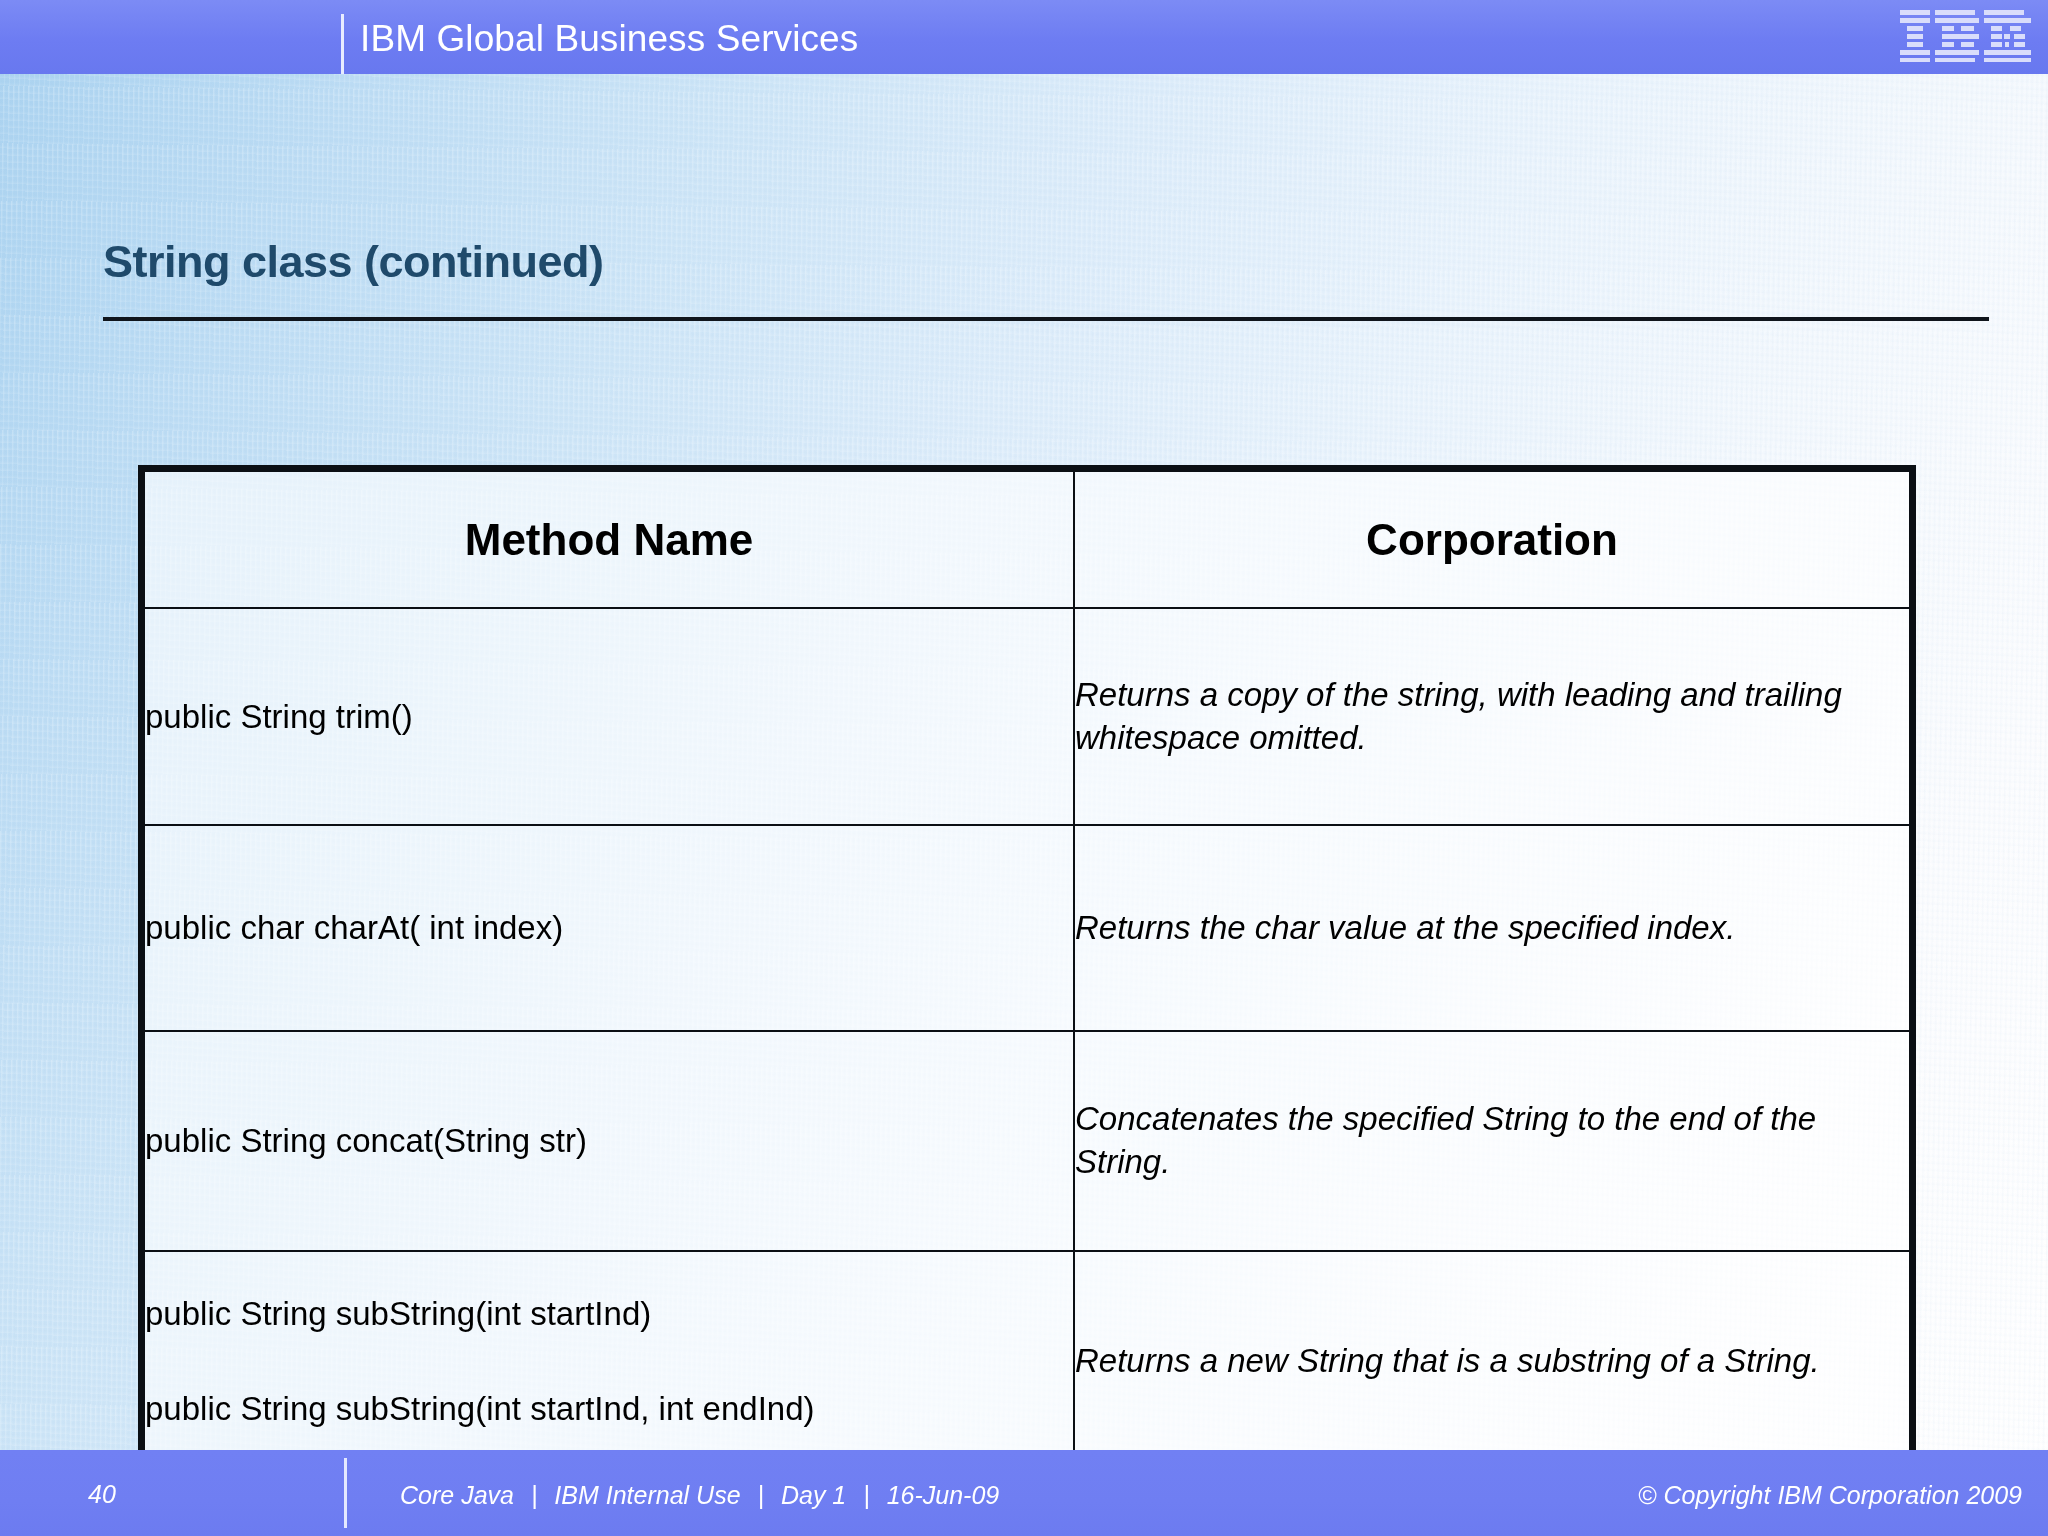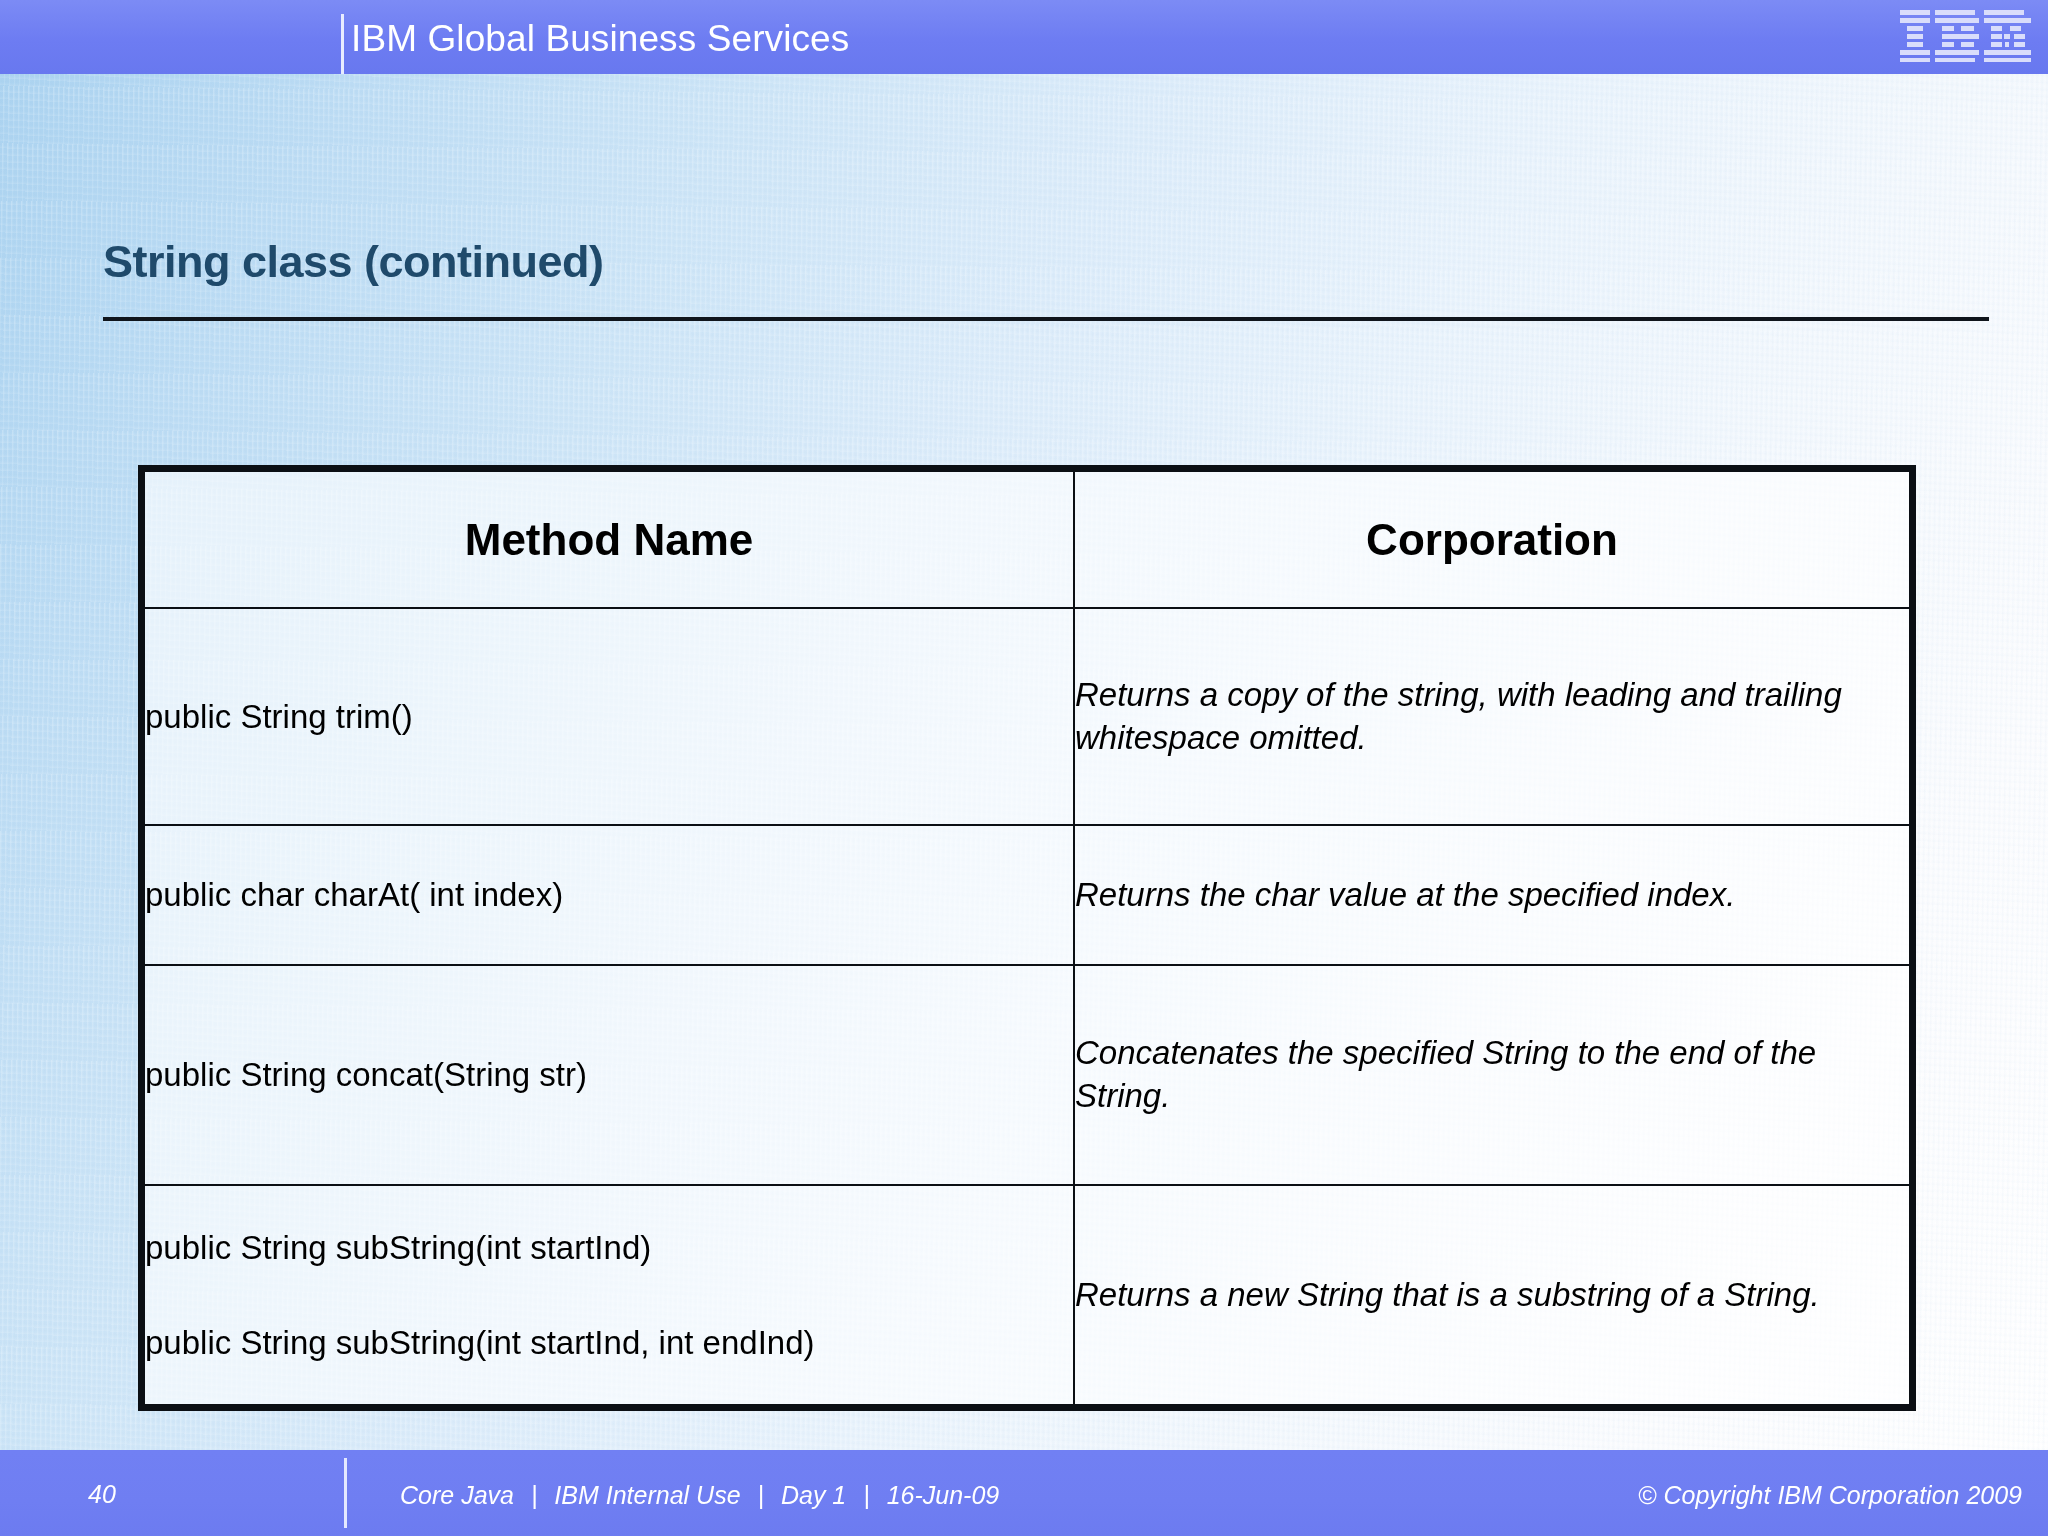--- a/index.html
+++ b/index.html
@@ -49,21 +49,21 @@
   .header-rule {
     position: absolute;
     left: 341px;
     top: 14px;
     width: 3px;
     height: 60px;
     background: #e8ecff;
   }
   .header-title {
     position: absolute;
-    left: 351px;
+    left: 360px;
     top: 18px;
     font-size: 37px;
     color: #ffffff;
     letter-spacing: 0.1px;
     white-space: nowrap;
   }
   
   .ibm-logo {
     position: absolute;
     right: 8px;
@@ -129,21 +129,21 @@
     line-height: 1.62;
   }
   .cell-desc {
     padding: 10px 20px 10px 16px;
     font-size: 33px;
     color: #000000;
     line-height: 1.30;
     font-style: italic;
   }
   .r-trim  { height: 217px; }
-  .r-chart { height: 140px; }
+  .r-chart { height: 206px; }
   .r-conc  { height: 220px; }
   .r-sub   { height: 220px; }
 
   .sig-line { display: block; }
   .sig-line + .sig-line { margin-top: 42px; }
 
   
   .footer-bar {
     position: absolute;
     left: 0;

